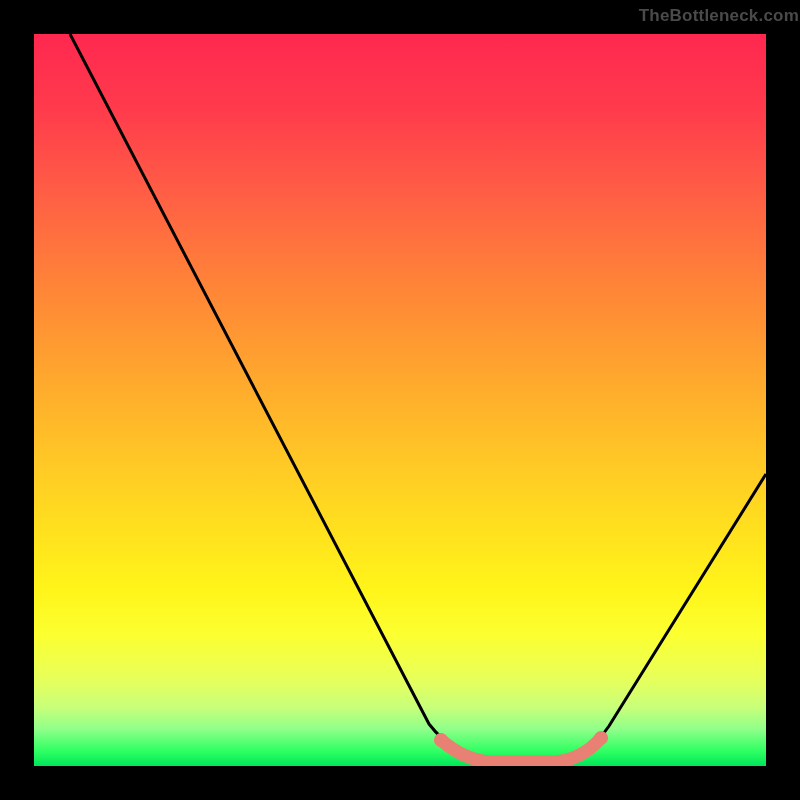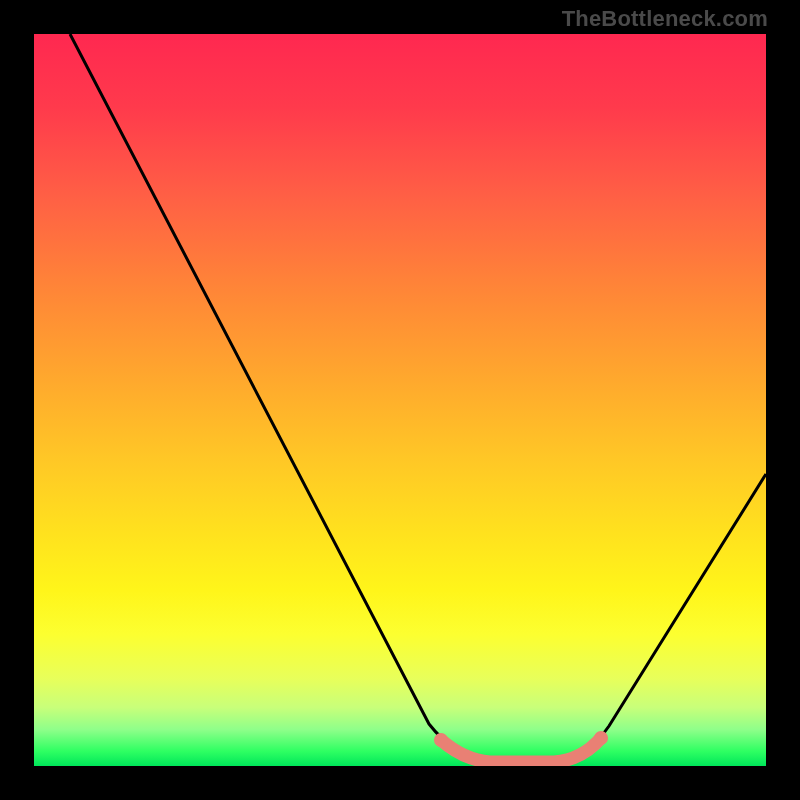--- a/index.html
+++ b/index.html
@@ -12,23 +12,23 @@
   }
   .frame {
     position: relative;
     width: 800px;
     height: 800px;
     background: #000;
   }
   .watermark {
     position: absolute;
     top: 6px;
-    right: 32px;
+    right: 1px;
     font-family: Arial, Helvetica, sans-serif;
-    font-size: 22px;
+    font-size: 17px;
     font-weight: bold;
     color: #4a4a4a;
     z-index: 20;
     letter-spacing: 0.2px;
   }
   .plot-area {
     position: absolute;
     left: 34px;
     top: 34px;
     width: 732px;

